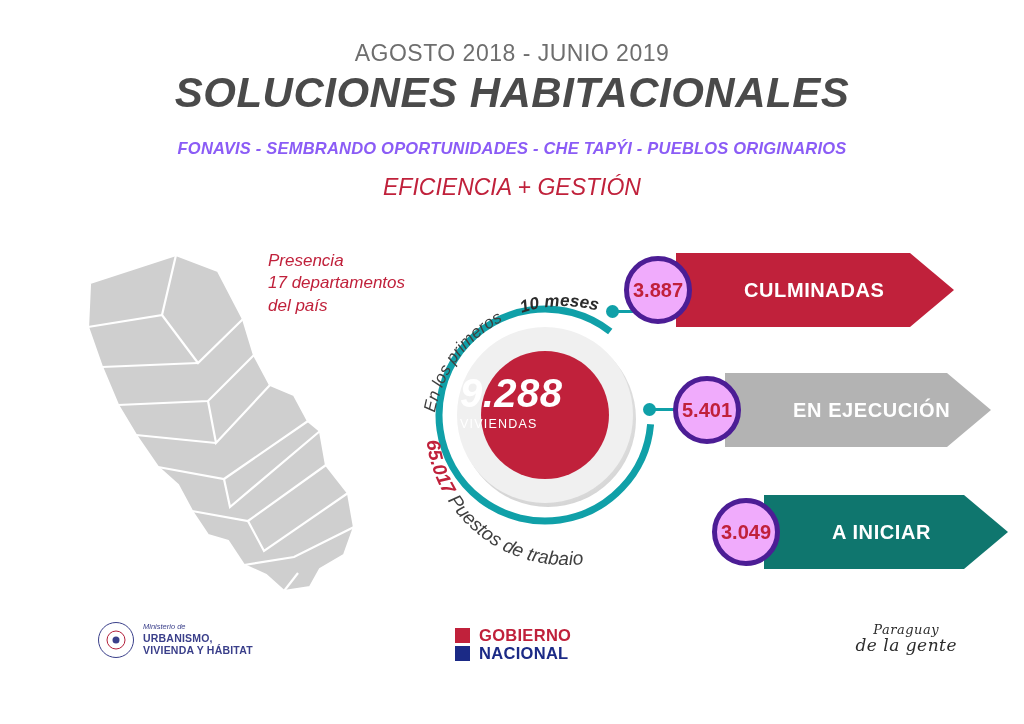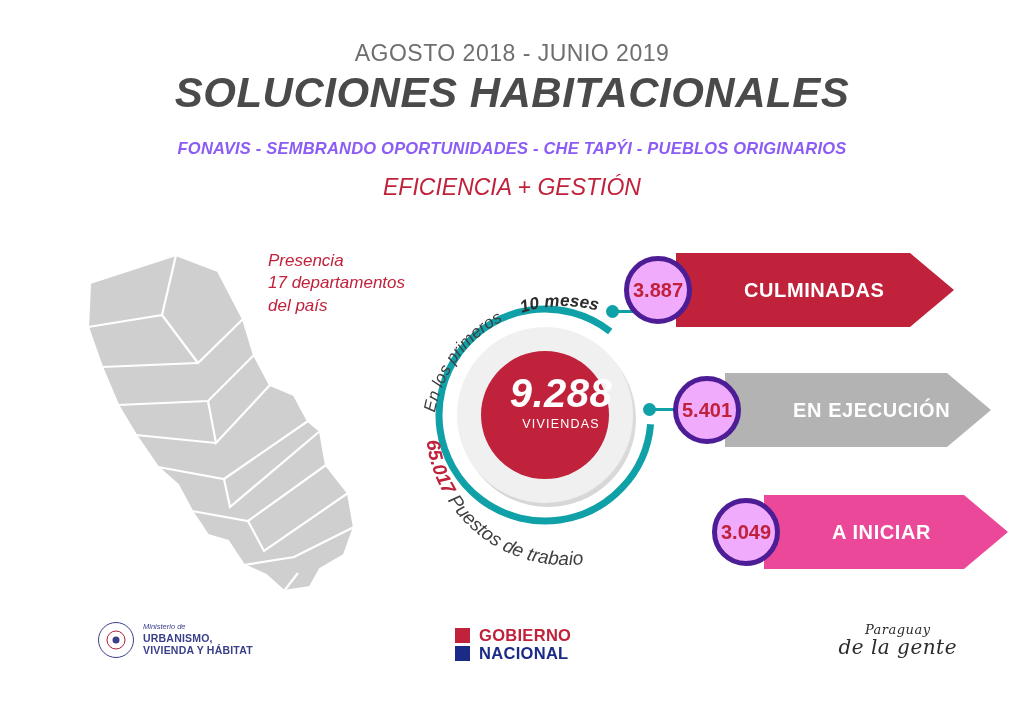--- a/index.html
+++ b/index.html
@@ -84,24 +84,24 @@
     position: absolute;
     left: 415px;
     top: 255px;
     width: 290px;
     height: 310px;
   }
   .donut-zone svg { display:block; }
 
   .center-num {
     position: absolute;
-    left: 481px;
+    left: 460px;
     top: 373px;
     width: 160px;
-    text-align: center;
+    text-align: left;
     color: #ffffff;
     pointer-events: none;
   }
   .center-num .big {
     font-size: 40px;
     font-weight: 700;
     font-style: italic;
     line-height: 1;
     letter-spacing: 0.5px;
   }
@@ -261,21 +261,21 @@
   }
   .logo-pygente .p1 {
     font-family: "DejaVu Serif", serif;
     font-style: italic;
     font-size: 13px;
     letter-spacing: 0.5px;
   }
   .logo-pygente .p2 {
     font-family: "DejaVu Serif", serif;
     font-style: italic;
-    font-size: 20px;
+    font-size: 17px;
     margin-top: -2px;
     letter-spacing: 0.5px;
   }
 </style>
 </head>
 <body>
 
 <div class="page">
 
   <div class="header">
@@ -371,21 +371,21 @@
     <div class="connector-dot" style="left:-30px; top:30px;"></div>
     <div class="arrow-body" style="width:266px; background:#b3b3b3;">
       <span>EN EJECUCIÓN</span>
     </div>
     <div class="bubble">
       <span>5.401</span>
     </div>
   </div>
 
   <div class="arrow-row" style="left:712px; top:495px; width:270px;">
-    <div class="arrow-body" style="width:244px; background:#ec4899;">
+    <div class="arrow-body" style="width:244px; background:#0f766e;">
       <span>A INICIAR</span>
     </div>
     <div class="bubble">
       <span>3.049</span>
     </div>
   </div>
 
   <div class="footer">
 
     <div class="logo-ministry">

